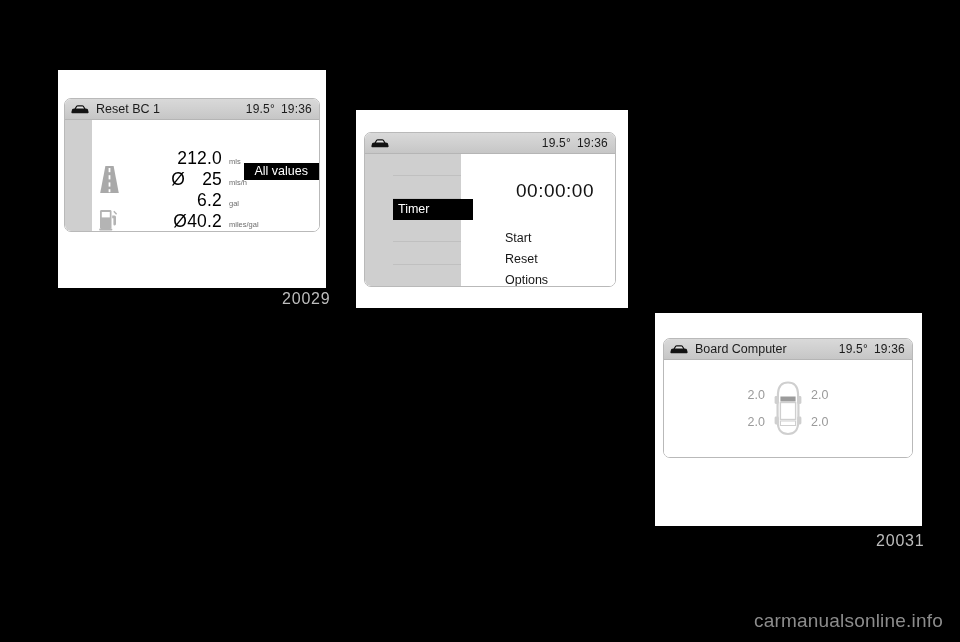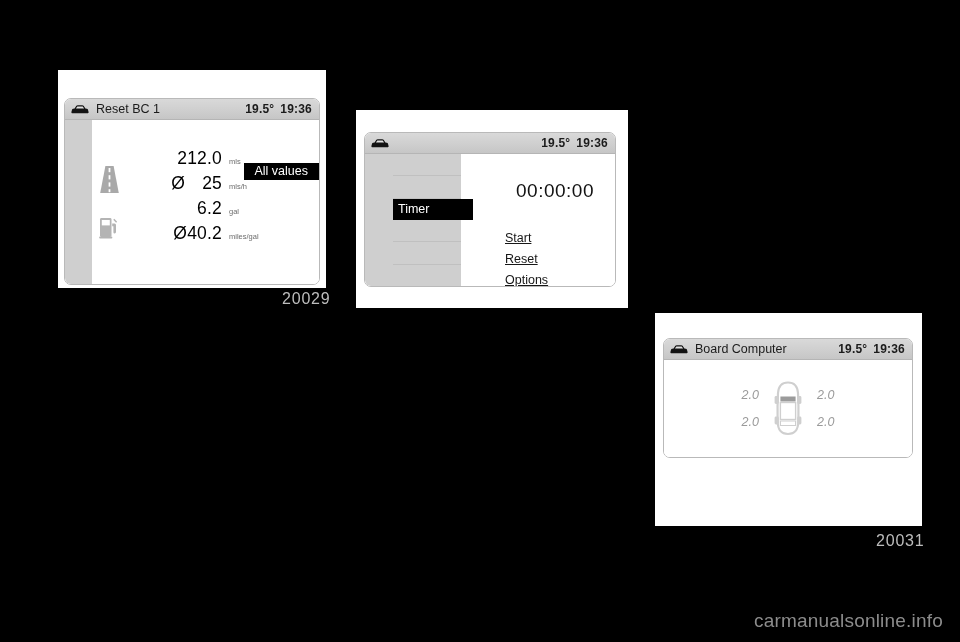--- a/index.html
+++ b/index.html
@@ -47,21 +47,20 @@
     color: #1b1b1b;
     margin-left: 7px;
     white-space: nowrap;
   }
   .hdr-spacer { flex: 1 1 auto; }
   .hdr-status {
     font-size: 12px;
     color: #1b1b1b;
     white-space: nowrap;
     letter-spacing: .2px;
-    font-weight: bold;
   }
   .hdr-status .gap { display:inline-block; width:6px; }
 
   .car-icon { display:block; }
 
   .disp-body {
     display: flex;
     height: calc(100% - 21px);
     background: #ffffff;
   }
@@ -107,21 +106,21 @@
   }
 
   .content {
     flex: 1 1 auto;
     position: relative;
     background: #ffffff;
   }
 
   
   #fig1 { left: 58px; top: 70px; width: 268px; height: 218px; }
-  #disp1 { left: 6px; top: 28px; width: 256px; height: 187px; }
+  #disp1 { left: 6px; top: 28px; width: 256px; height: 134px; }
 
   .allvalues-wrap {
     position: absolute;
     top: 4px; left: 7px; right: 0;
     display: flex;
     justify-content: flex-end;
     margin-top: 39px;
   }
   .allvalues {
     background: #000000;
@@ -187,40 +186,38 @@
   .timer-actions {
     position: absolute;
     top: 74px;
     left: 44px;
   }
   .timer-actions div {
     font-size: 12.5px;
     color: #171717;
     line-height: 21px;
     white-space: nowrap;
-    text-decoration: underline;
   }
 
   
   #fig3 { left: 655px; top: 313px; width: 267px; height: 213px; }
   #disp3 { left: 8px; top: 25px; width: 250px; height: 120px; }
 
   .tyre-graphic {
     position: absolute;
     left: 0; right: 0; top: 0; bottom: 0;
     display: flex;
     align-items: center;
     justify-content: center;
   }
   .tyre-grid {
     display: grid;
     grid-template-columns: auto auto auto;
     align-items: center;
-    column-gap: 8px;
-    font-style: italic;
+    column-gap: 2px;
   }
   .tyre-val {
     font-size: 12.5px;
     color: #9a9a9a;
     white-space: nowrap;
   }
   .tyre-col-car {
     grid-row: 1 / span 2;
     grid-column: 2;
     display: flex;

